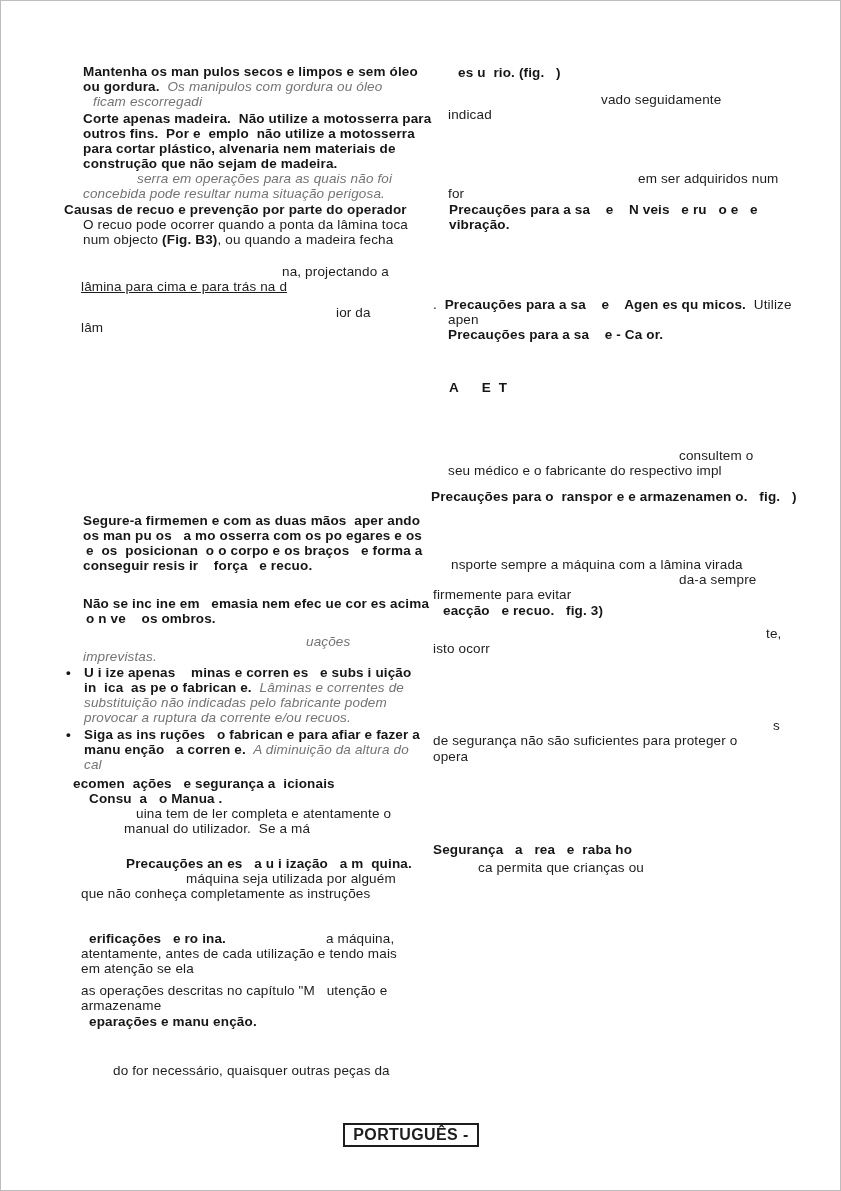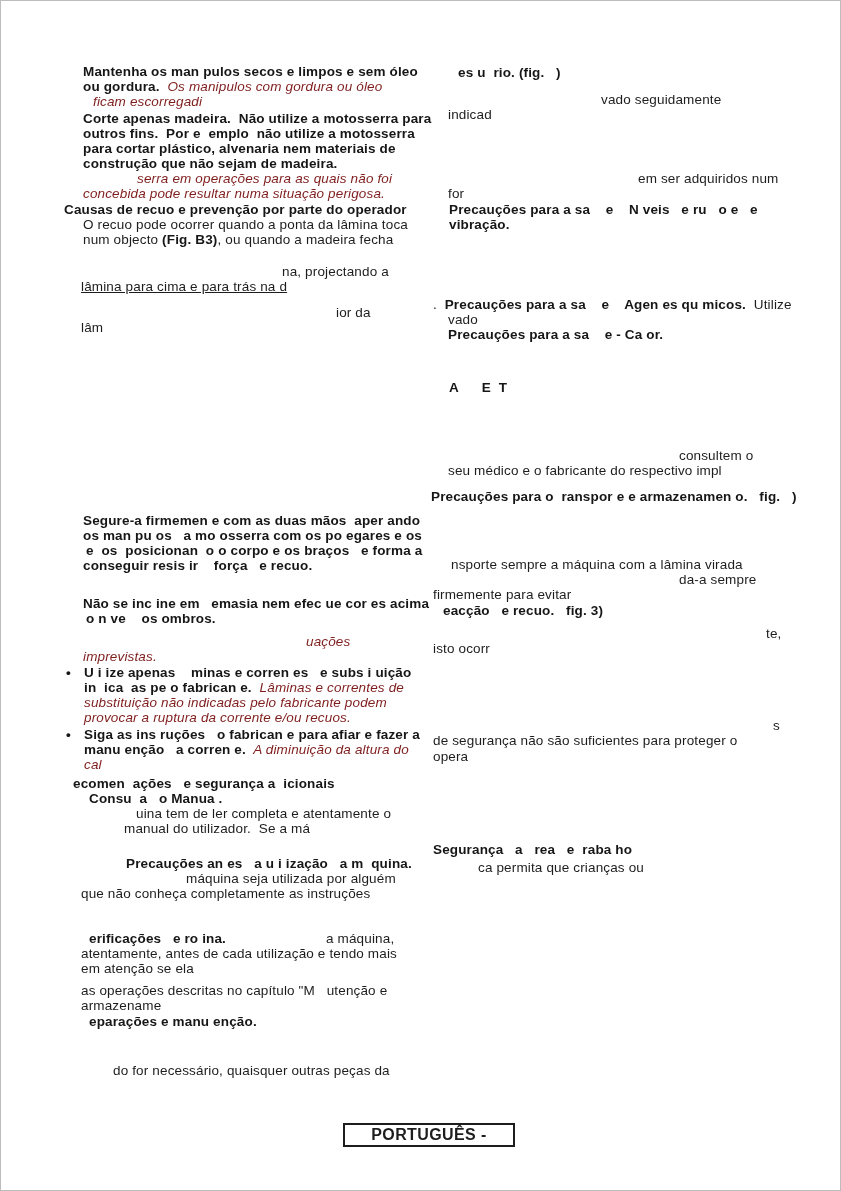--- a/index.html
+++ b/index.html
@@ -16,25 +16,25 @@
   .frag{
     position:absolute;
     white-space:pre;
     font-size:13.5px;
     line-height:15px;
     letter-spacing:0.15px;
   }
   .frag span{white-space:pre;}
   .s-r{font-weight:400;font-style:normal;}
   .s-b{font-weight:700;font-style:normal;color:#161616;}
-  .s-i{font-weight:400;font-style:italic;color:#7f1d1d;}
+  .s-i{font-weight:400;font-style:italic;color:#737373;}
   .footer-box{
     position:absolute;
     left:342px;top:1122px;
-    width:172px;height:24px;
+    width:136px;height:24px;
     border:2px solid #1d1d1d;
     display:flex;align-items:center;justify-content:center;
     box-sizing:border-box;
   }
   .footer-box .label{
     font-size:16px;font-weight:700;color:#1d1d1d;letter-spacing:0.4px;
     white-space:pre;
   }
 </style>
 </head>
@@ -91,21 +91,21 @@
       <div class="frag" style="left: 88px; top: 1013px;"><span class="s-b">eparações e manu enção.</span></div>
       <div class="frag" style="left: 112px; top: 1062px; text-align: right;"><span class="s-r">do for necessário, quaisquer outras peças da</span></div>
       <div class="frag" style="left: 457px; top: 64px;"><span class="s-b">es u  rio. (fig.   )</span></div>
       <div class="frag" style="left: 600px; top: 91px;"><span class="s-r">vado seguidamente</span></div>
       <div class="frag" style="left: 447px; top: 106px;"><span class="s-r">indicad</span></div>
       <div class="frag" style="left: 637px; top: 170px;"><span class="s-r">em ser adquiridos num</span></div>
       <div class="frag" style="left: 447px; top: 185px;"><span class="s-r">for</span></div>
       <div class="frag" style="left: 448px; top: 201px;"><span class="s-b">Precauções para a sa    e    N veis   e ru   o e   e</span></div>
       <div class="frag" style="left: 448px; top: 216px;"><span class="s-b">vibração.</span></div>
       <div class="frag" style="left: 432px; top: 296px;"><span class="s-r">.  </span><span class="s-b">Precauções para a sa    e    Agen es qu micos.</span><span class="s-r">  Utilize</span></div>
-      <div class="frag" style="left: 447px; top: 311px;"><span class="s-r">vado</span></div>
+      <div class="frag" style="left: 447px; top: 311px;"><span class="s-r">apen</span></div>
       <div class="frag" style="left: 447px; top: 326px;"><span class="s-b">Precauções para a sa    e - Ca or.</span></div>
       <div class="frag" style="left: 448px; top: 379px;"><span class="s-b">A      E  T</span></div>
       <div class="frag" style="left: 678px; top: 447px;"><span class="s-r">consultem o</span></div>
       <div class="frag" style="left: 447px; top: 462px;"><span class="s-r">seu médico e o fabricante do respectivo impl</span></div>
       <div class="frag" style="left: 430px; top: 488px;"><span class="s-b">Precauções para o  ranspor e e armazenamen o.   fig.   )</span></div>
       <div class="frag" style="left: 450px; top: 556px;"><span class="s-r">nsporte sempre a máquina com a lâmina virada</span></div>
       <div class="frag" style="left: 678px; top: 571px;"><span class="s-r">da-a sempre</span></div>
       <div class="frag" style="left: 432px; top: 586px;"><span class="s-r">firmemente para evitar</span></div>
       <div class="frag" style="left: 442px; top: 602px;"><span class="s-b">eacção   e recuo.   fig. 3)</span></div>
       <div class="frag" style="left: 765px; top: 625px;"><span class="s-r">te,</span></div>

